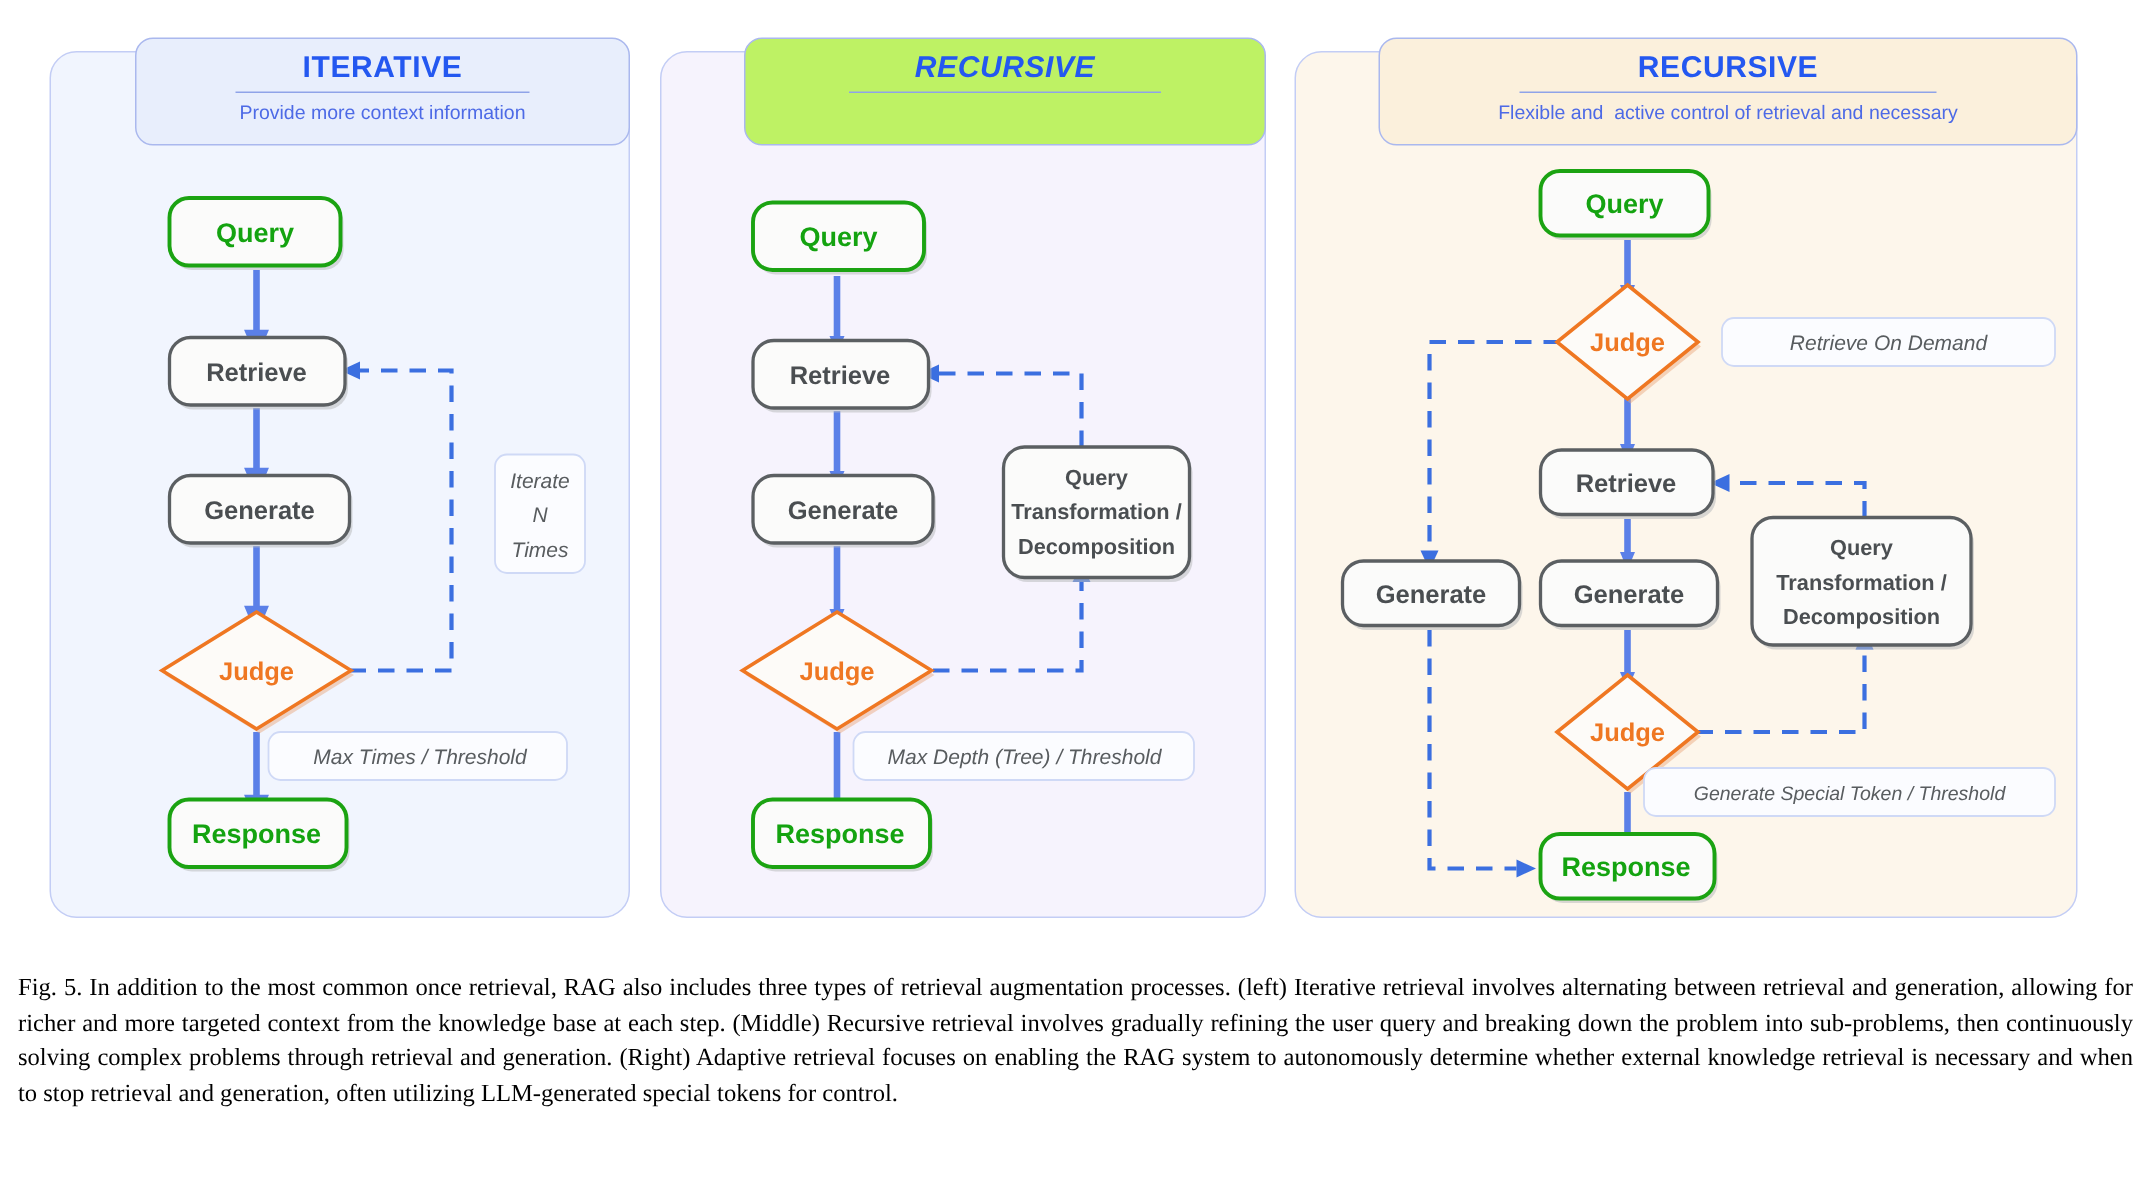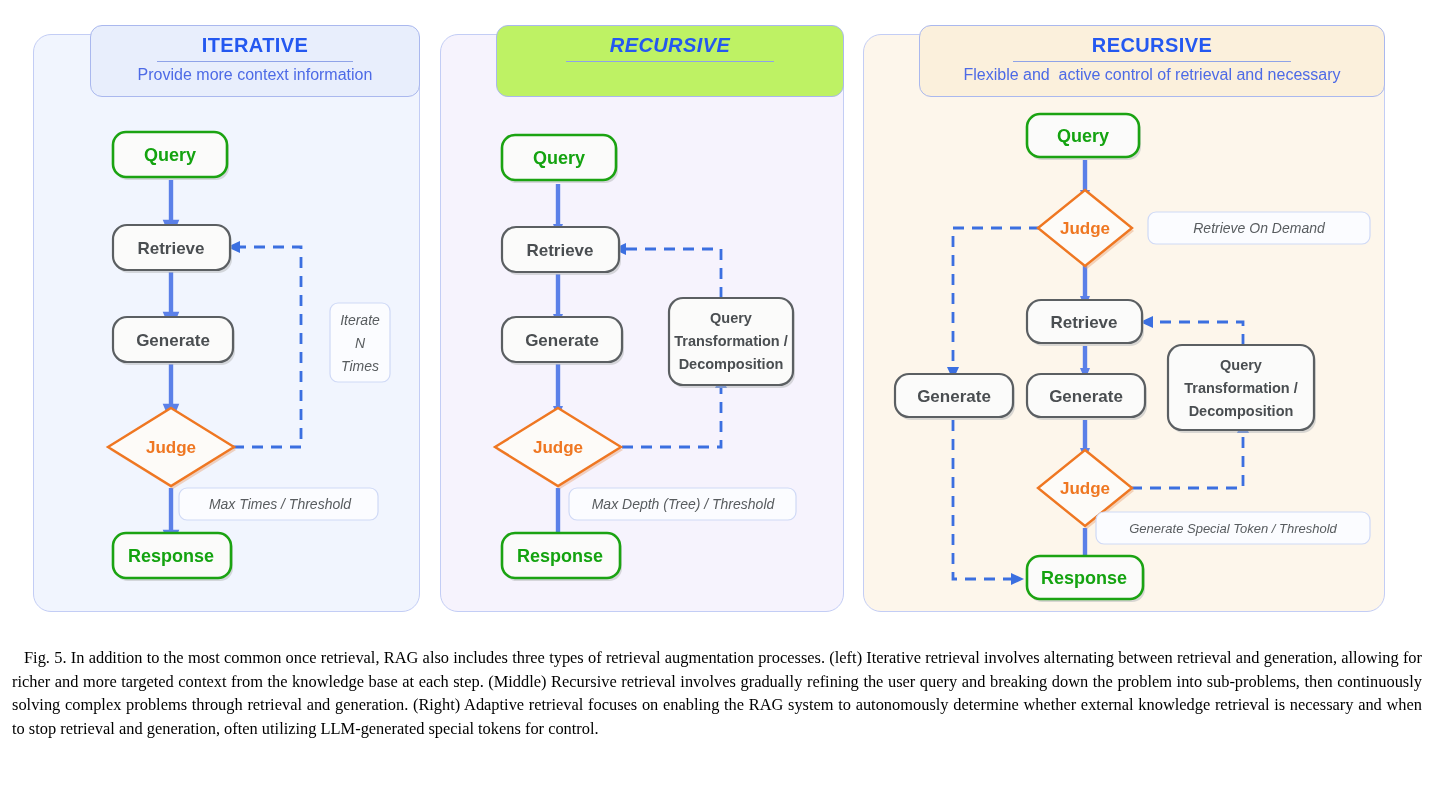--- a/index.html
+++ b/index.html
@@ -39,21 +39,21 @@
 
   .panel-title {
     font-size: 20px; font-weight: bold; color: #2458f0;
     letter-spacing: .4px; line-height: 24px;
   }
   .panel-rule {
     width: 60%; height: 1px; background: #8fa3e8;
     margin: 4px auto 5px auto;
   }
   .panel-sub {
-    font-size: 16px; color: #4d6ae6; line-height: 15px;
+    font-size: 13px; color: #4d6ae6; line-height: 15px;
     white-space: pre;
   }
 
   
   .diagram { position: absolute; overflow: visible; }
   #svg-iterative { left: 33px;  top: 100px; width: 387px; height: 512px; }
   #svg-recursive { left: 440px; top: 100px; width: 404px; height: 512px; }
   #svg-adaptive  { left: 863px; top: 100px; width: 522px; height: 512px; }
 
   .nd-box      { fill: #fbfbfa; stroke: #5b5f62; stroke-width: 2.2px; }
@@ -78,21 +78,21 @@
   #caption {
     position: absolute;
     left: 12px; top: 646px; width: 1410px;
     font-family: "Liberation Serif", serif;
     font-size: 16.4px;
     line-height: 23.5px;
     color: #000;
     text-align: justify;
     text-justify: inter-word;
   }
-  #caption .figlbl { white-space: pre; margin-left: 12px; }
+  #caption .figlbl { white-space: pre; }
 </style>
 </head>
 <body>
 
 <div id="page">
 
   <div class="panel" id="panel-iterative"></div>
   <div class="panel-header" id="header-iterative">
     <div class="panel-title">ITERATIVE</div>
     <div class="panel-rule"></div>

